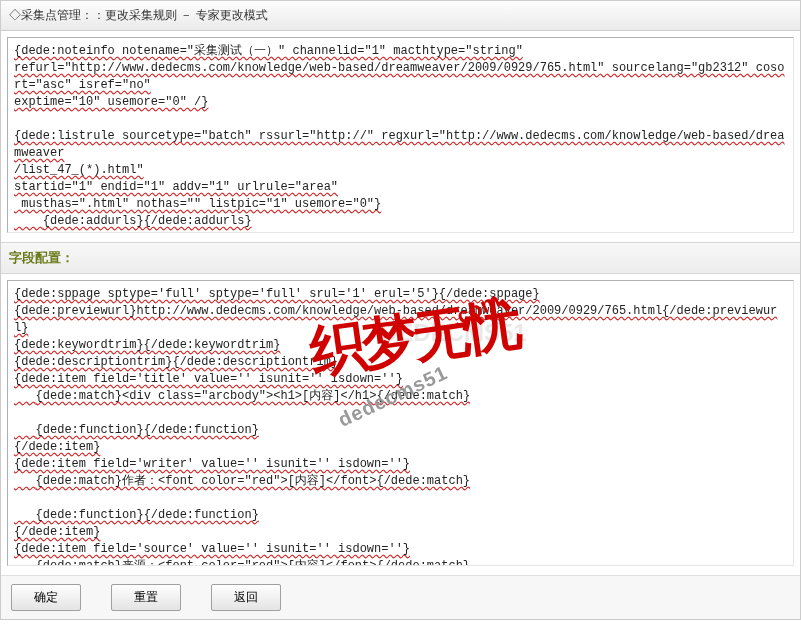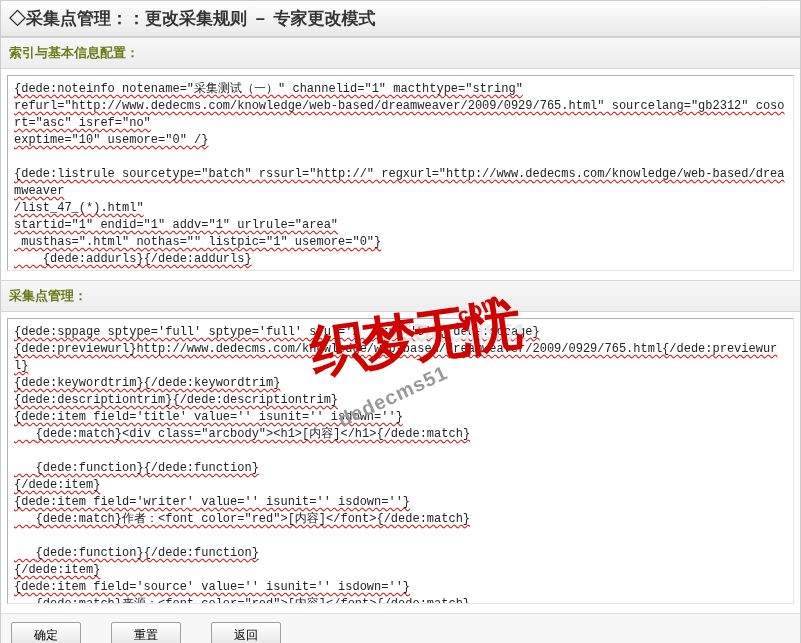--- a/index.html
+++ b/index.html
@@ -12,22 +12,22 @@
     }
     .outer {
       border: 1px solid #ccc;
       margin: 0;
       background: #fff;
     }
     .page-header {
       background: linear-gradient(#fdfdfd, #eaeaea);
       border-bottom: 1px solid #ccc;
       padding: 6px 8px;
-      font-weight: bold;
-      font-size: 17px;
+      font-weight: normal;
+      font-size: 12px;
     }
     .section-header {
       background: linear-gradient(#f7f7f7, #ededed);
       border-top: 1px solid #d6d6d6;
       border-bottom: 1px solid #d6d6d6;
       padding: 6px 8px;
       color: #6a7a18;
       font-weight: bold;
       font-size: 13px;
     }
@@ -122,36 +122,35 @@
     .container { position: relative; }
   </style>
 </head>
 <body>
 
 <div class="container">
 <div class="outer">
 
   <div class="page-header">◇采集点管理：：更改采集规则 － 专家更改模式</div>
 
-  <div class="section-header">索引与基本信息配置：</div>
   <div class="textarea-wrap">
     <textarea id="ta1" class="code-textarea" spellcheck="false" style="">{dede:noteinfo notename="采集测试（一）" channelid="1" macthtype="string"
 refurl="http://www.dedecms.com/knowledge/web-based/dreamweaver/2009/0929/765.html" sourcelang="gb2312" cosort="asc" isref="no"
 exptime="10" usemore="0" /}
 
 {dede:listrule sourcetype="batch" rssurl="http://" regxurl="http://www.dedecms.com/knowledge/web-based/dreamweaver
 /list_47_(*).html"
 startid="1" endid="1" addv="1" urlrule="area"
  musthas=".html" nothas="" listpic="1" usemore="0"}
     {dede:addurls}{/dede:addurls}
     {dede:batchrule}{/dede:batchrule}
     {dede:regxrule}{/dede:regxrule}</textarea>
   </div>
 
-  <div class="section-header">采集点管理：</div>
+  <div class="section-header">字段配置：</div>
   <div class="textarea-wrap">
     <textarea id="ta2" class="code-textarea" spellcheck="false" style="">{dede:sppage sptype='full' sptype='full' srul='1' erul='5'}{/dede:sppage}
 {dede:previewurl}http://www.dedecms.com/knowledge/web-based/dreamweaver/2009/0929/765.html{/dede:previewurl}
 {dede:keywordtrim}{/dede:keywordtrim}
 {dede:descriptiontrim}{/dede:descriptiontrim}
 {dede:item field='title' value='' isunit='' isdown=''}
    {dede:match}&lt;div class="arcbody"&gt;&lt;h1&gt;[内容]&lt;/h1&gt;{/dede:match}
 
    {dede:function}{/dede:function}
 {/dede:item}

